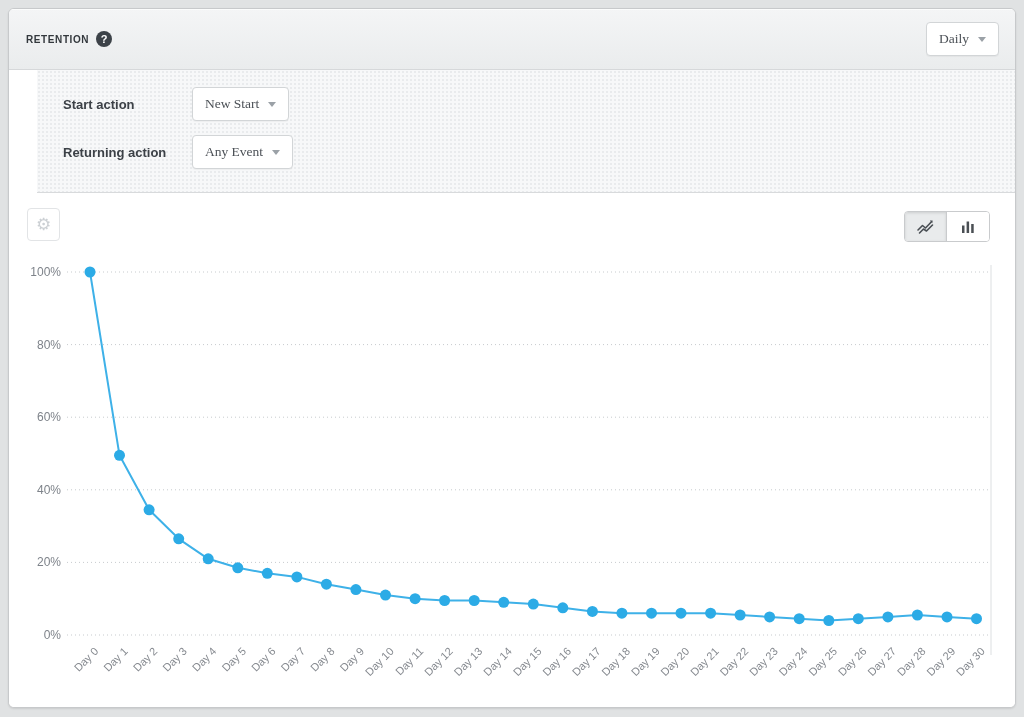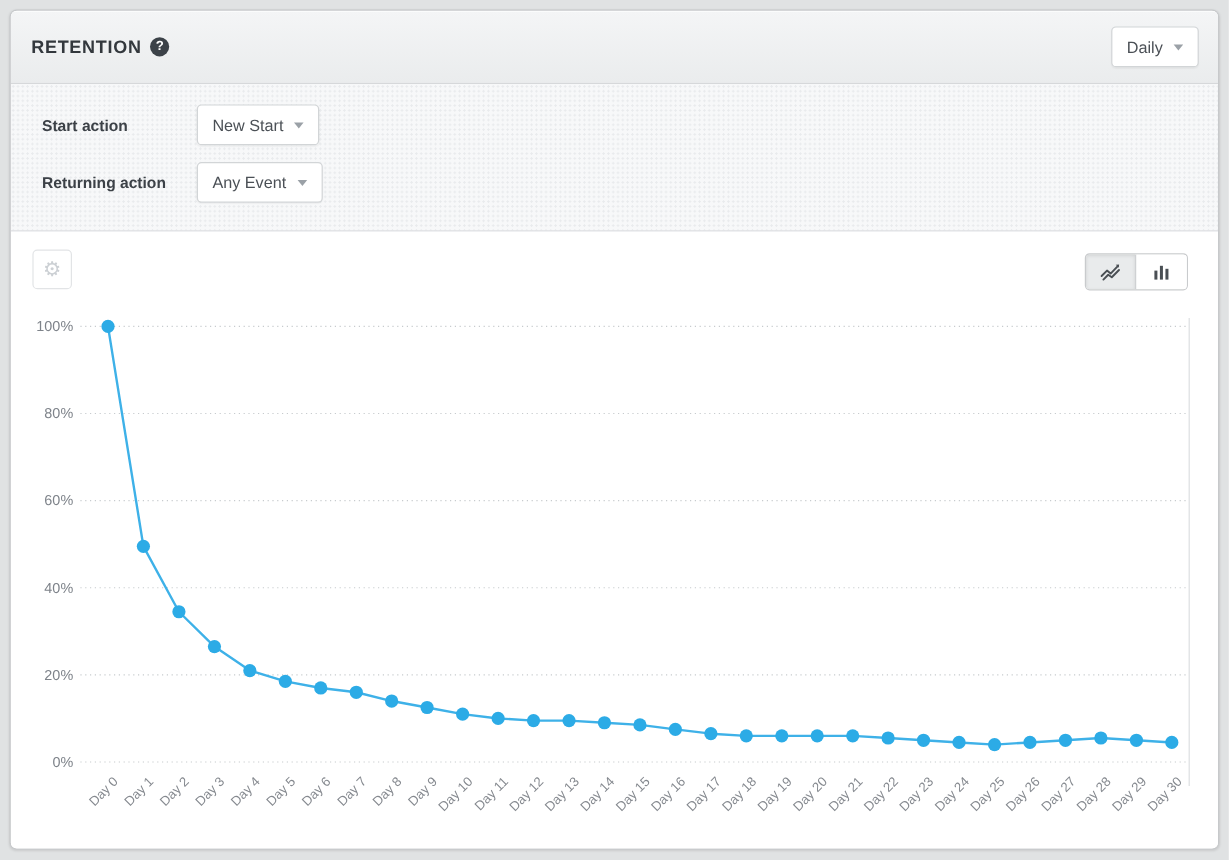--- a/index.html
+++ b/index.html
@@ -19,50 +19,50 @@
   .header{
     height:60px;
     background:linear-gradient(#f4f5f6,#eaeced);
     border-bottom:1px solid #d6d8da;
     box-shadow:inset 0 1px 0 #fbfcfc;
     display:flex;align-items:center;justify-content:space-between;
     padding:0 16px 0 17px;
   }
   .title-wrap{display:flex;align-items:center;}
   .page-title{
-    font-size:15px;font-weight:bold;letter-spacing:.6px;color:#33383d;
+    font-size:10px;font-weight:bold;letter-spacing:.6px;color:#33383d;
   }
   .help-icon{
     display:inline-flex;align-items:center;justify-content:center;
     width:16px;height:16px;border-radius:50%;
     background:#3c4248;color:#fff;font-size:11px;font-weight:bold;
     margin-left:7px;cursor:pointer;
   }
   .hdr-controls{display:flex;gap:10px;}
   .dd-btn{
     display:flex;align-items:center;gap:9px;height:34px;
     background:#fff;border:1px solid #d2d5d7;border-radius:4px;
     padding:0 12px;font-size:13.5px;color:#4b5056;
-    font-family:Liberation Sans, sans-serif;cursor:pointer;
+    font-family:Liberation Serif, serif;cursor:pointer;
     box-shadow:0 1px 1px rgba(0,0,0,.04);
   }
   .caret{
     width:0;height:0;border-left:4.5px solid transparent;
     border-right:4.5px solid transparent;border-top:5px solid #9ba1a7;
     margin-top:1px;
   }
   .cal-icon{display:inline-flex;margin-top:-1px;}
   
   .filters{
     height:123px;
     background:#f7f8f9;
     background-image:radial-gradient(#e9ebed 1px,rgba(0,0,0,0) 1px);
     background-size:4px 4px;
     border-bottom:1px solid #d8dadc;
-    padding:17px 0 0 26px;box-sizing:border-box;
+    padding:17px 0 0 26px;box-sizing:border-box;margin-left:28px;
   }
   .filter-row{display:flex;align-items:center;height:34px;margin-bottom:14px;}
   .filter-label{width:129px;font-size:13px;font-weight:bold;color:#3c4147;}
   
   .chart-panel{position:relative;height:514px;background:#fff;}
   .gear-btn{
     position:absolute;left:18px;top:15px;width:33px;height:33px;
     background:#fff;border:1px solid #e2e4e6;border-radius:4px;
     color:#ccd0d4;font-size:17px;line-height:31px;text-align:center;
     cursor:pointer;padding:0;

